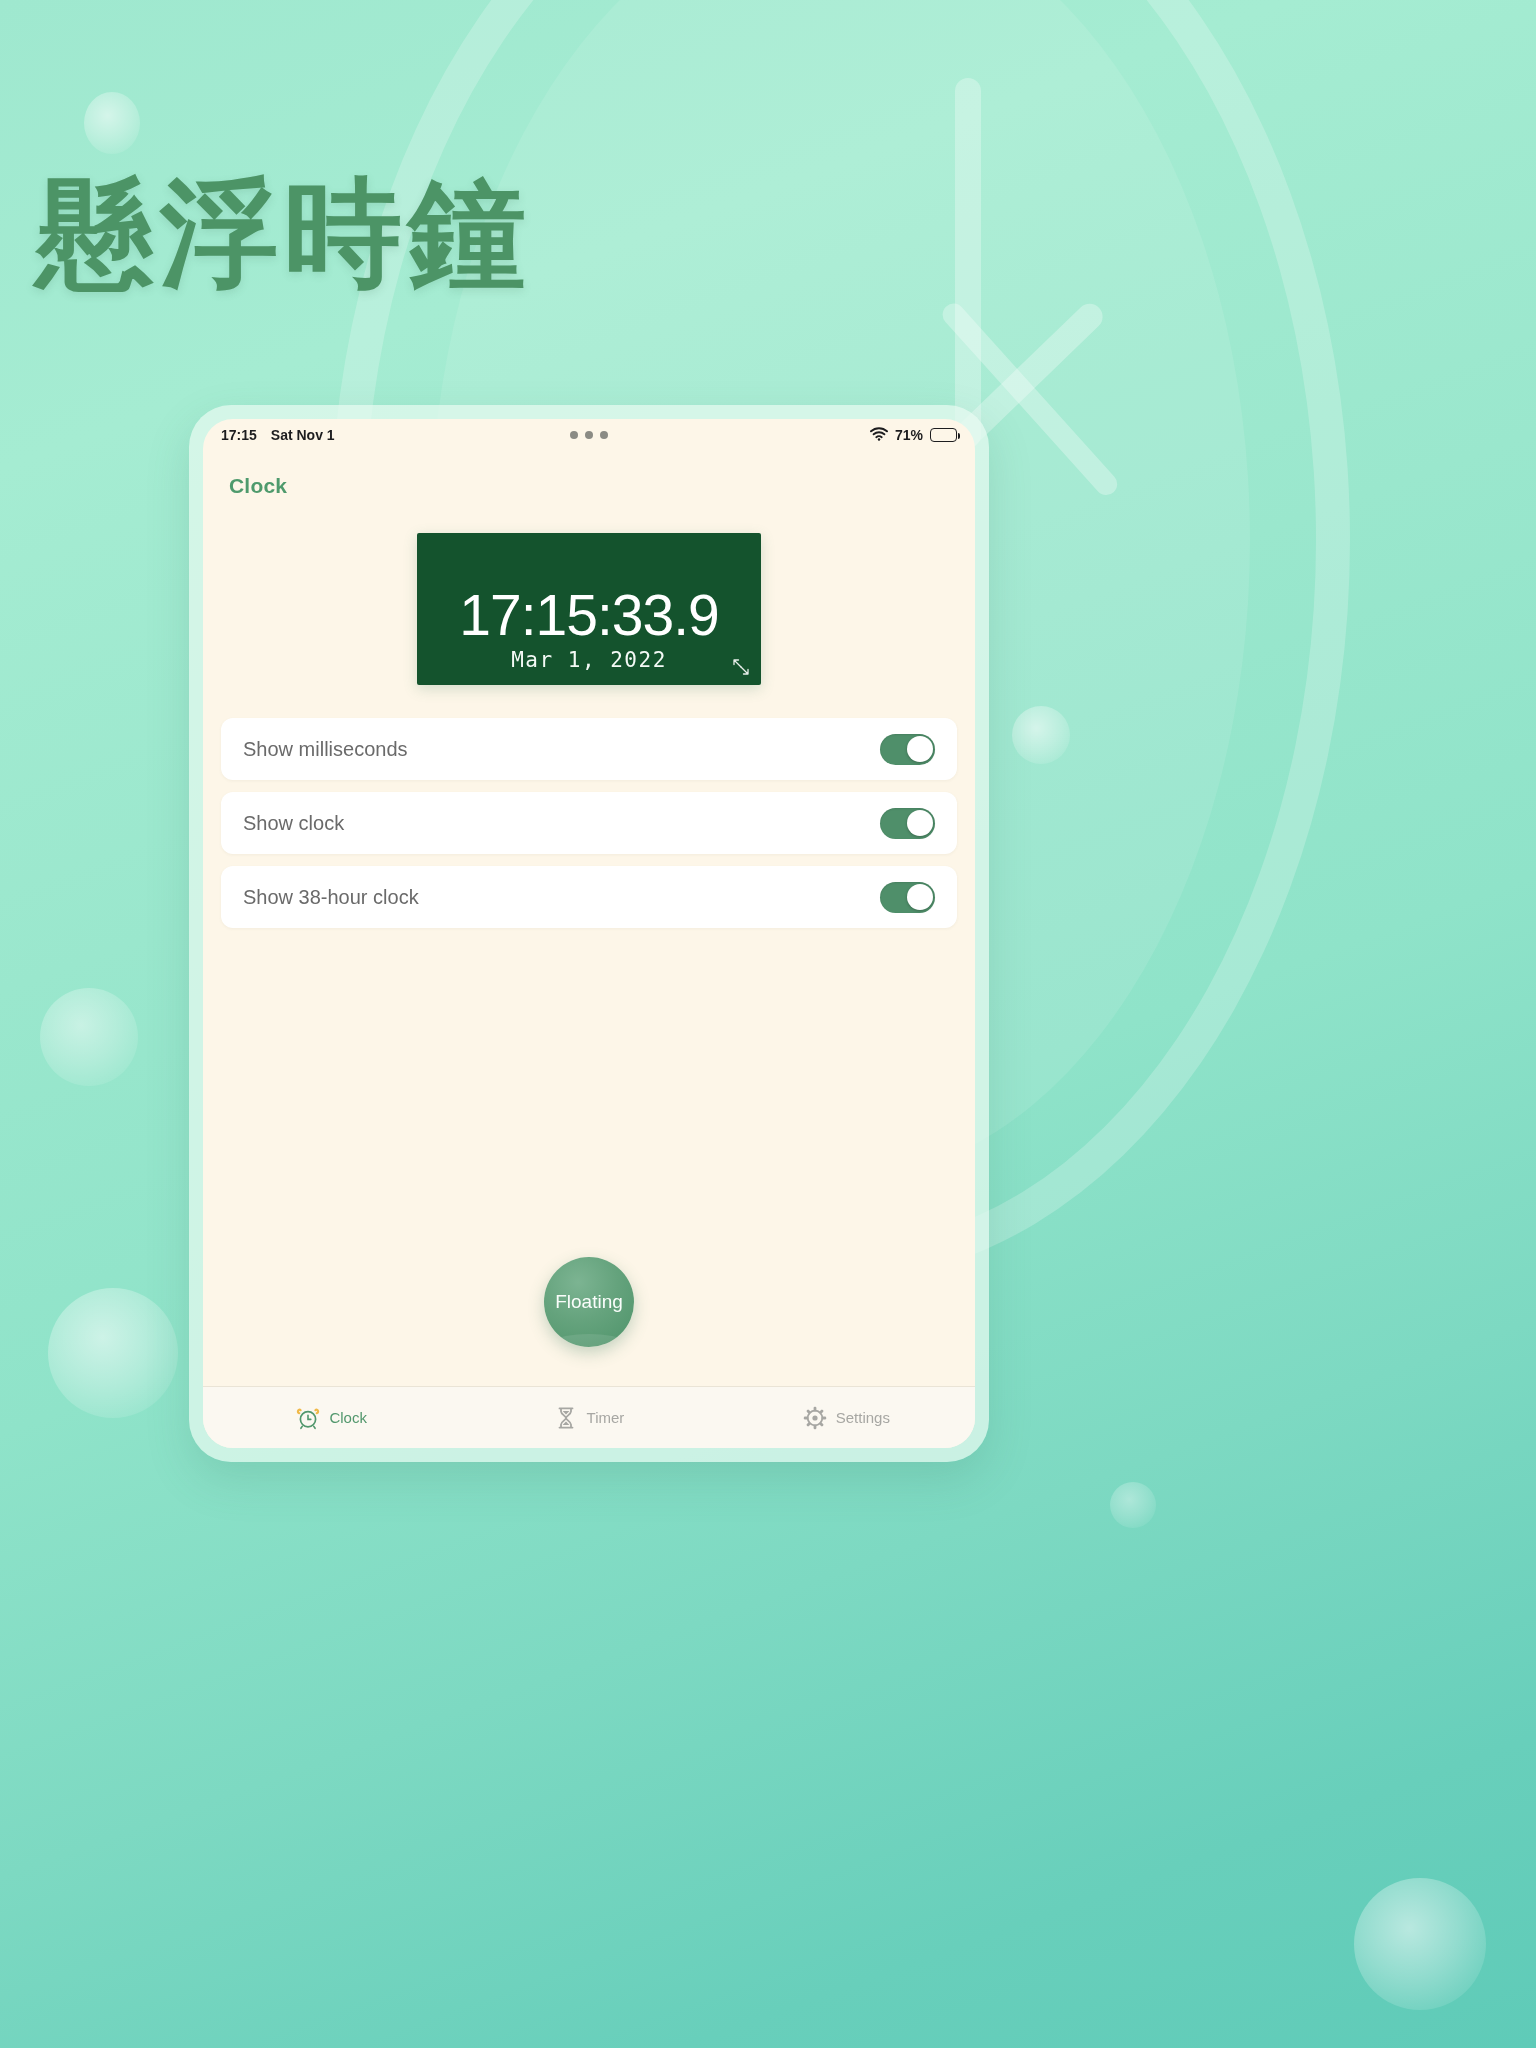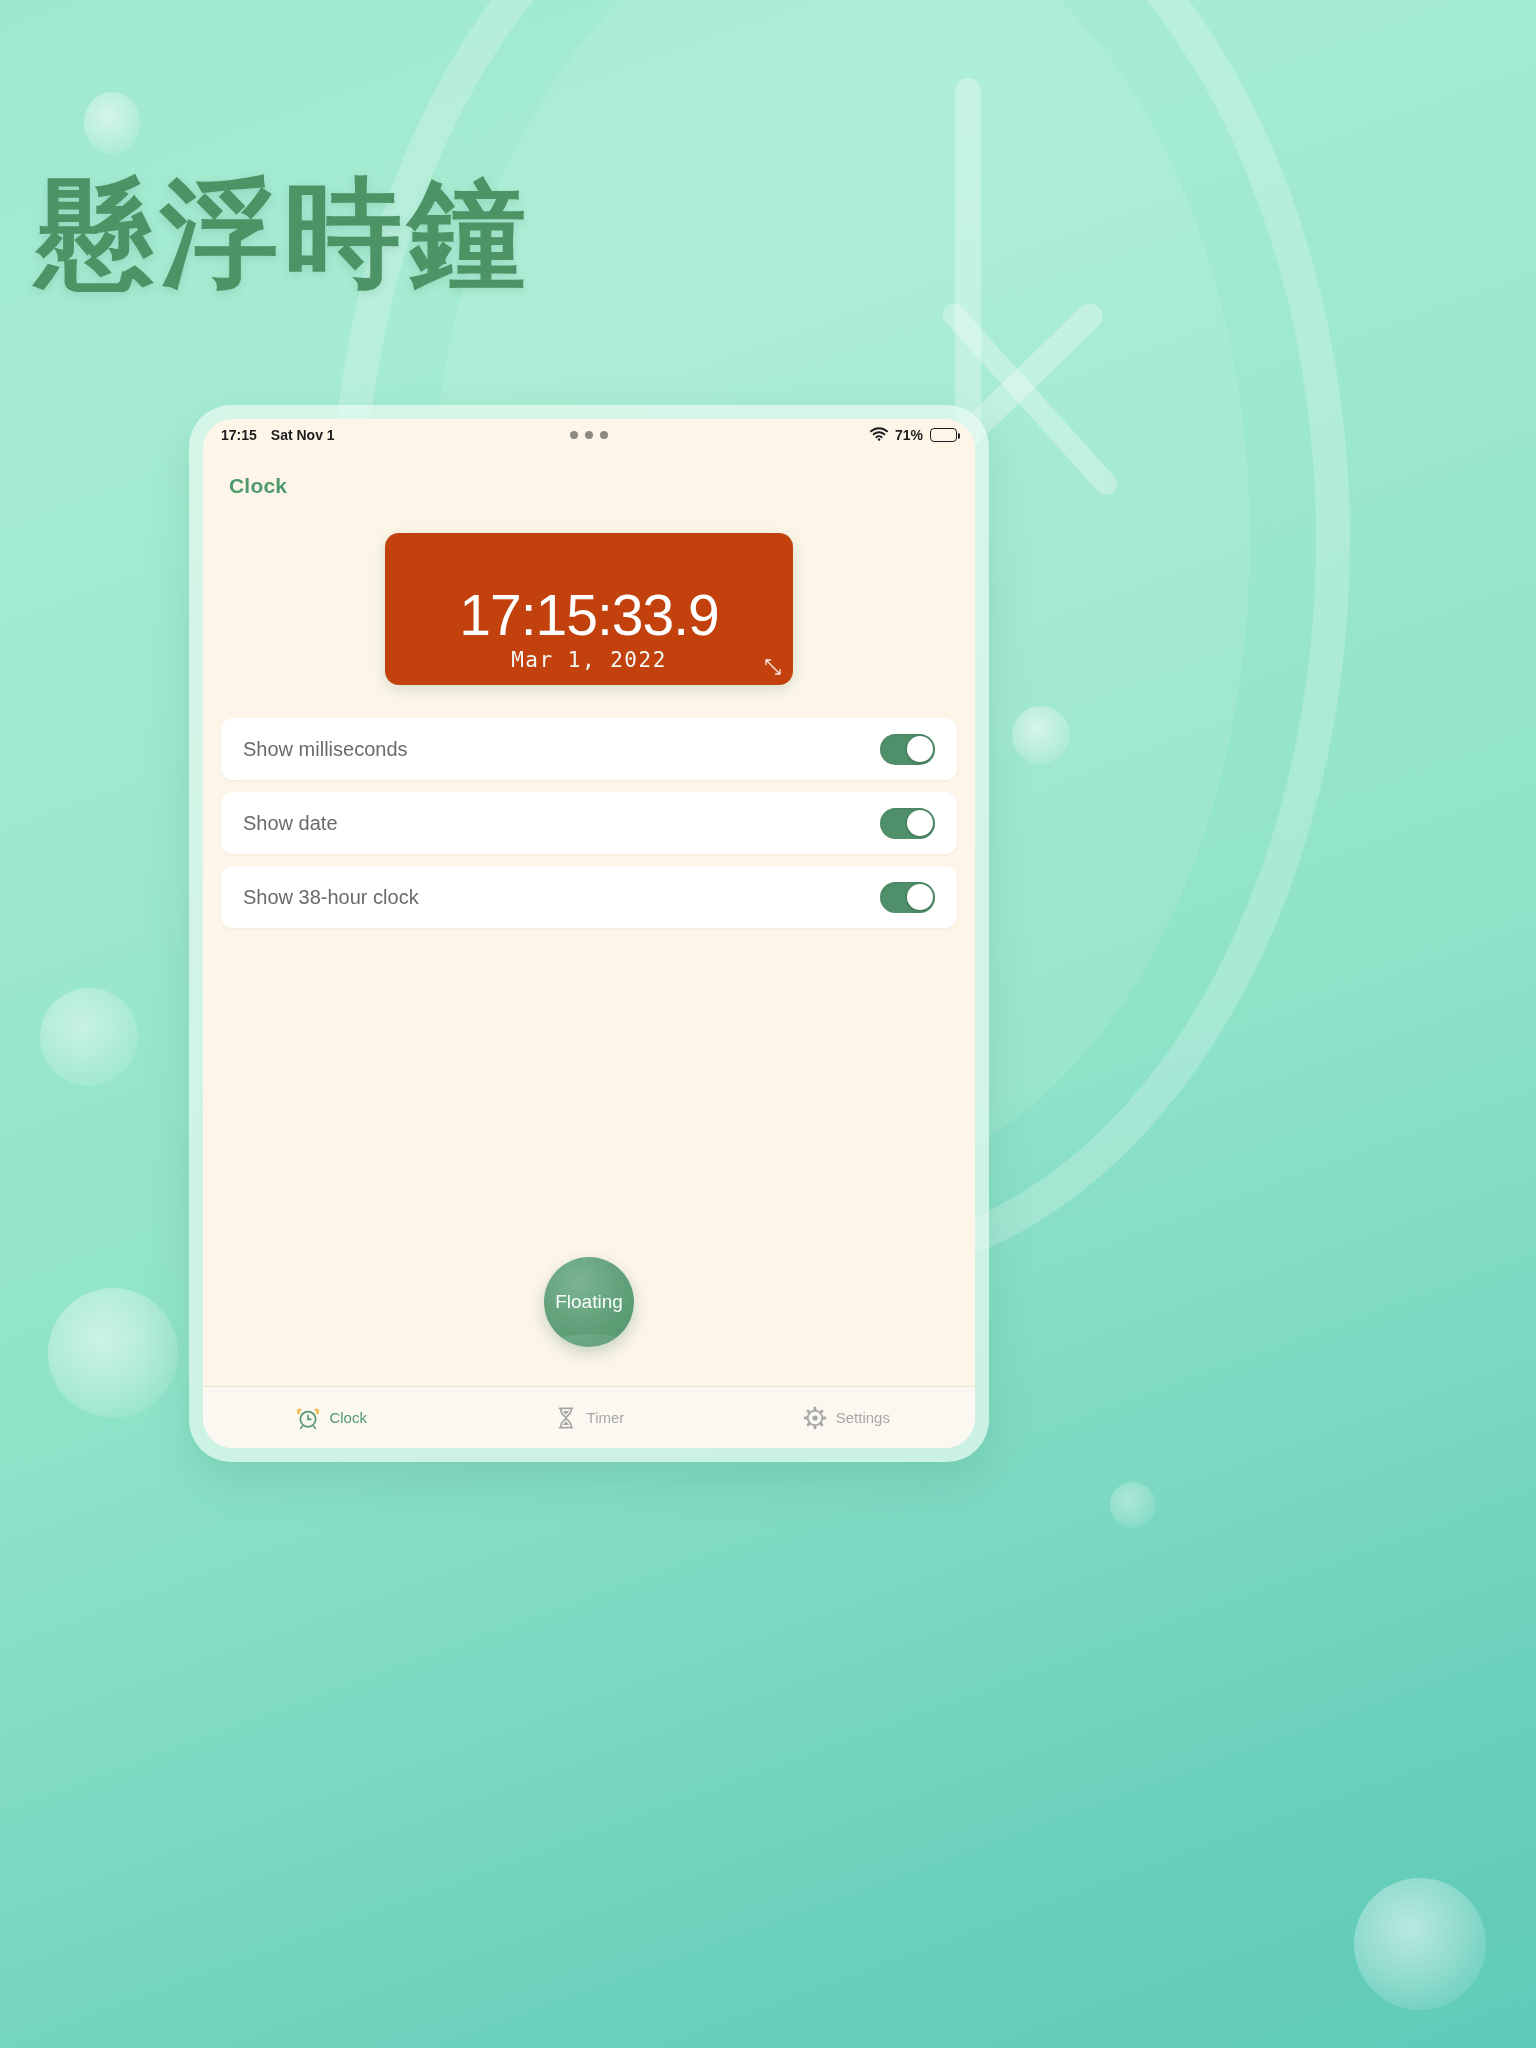--- a/index.html
+++ b/index.html
@@ -150,23 +150,23 @@
     color:#4e9a6c;
     letter-spacing:.2px;
   }
 
   
   #clock-card-wrap {
     display:flex; justify-content:center;
     padding:14px 0 16px 0;
   }
   #clock-card {
-    width:408px; height:152px;
-    background:#c2410c;
-    border-radius:14px;
+    width:344px; height:152px;
+    background:#14532d;
+    border-radius:2px;
     position:relative;
     display:flex; flex-direction:column;
     align-items:center; justify-content:flex-end;
     padding-bottom:13px;
     box-shadow:0 4px 14px rgba(70,130,100,0.22);
   }
   #clock-time {
     color:#ffffff;
     font-size:57px;
     font-weight:400;
@@ -332,21 +332,21 @@
       </div>
 
       <div id="settings-list">
           <div class="setting-row">
             <div class="setting-label">Show milliseconds</div>
             <div class="switch">
               <span class="knob"></span>
             </div>
           </div>
           <div class="setting-row">
-            <div class="setting-label">Show date</div>
+            <div class="setting-label">Show clock</div>
             <div class="switch">
               <span class="knob"></span>
             </div>
           </div>
           <div class="setting-row">
             <div class="setting-label">Show 38-hour clock</div>
             <div class="switch">
               <span class="knob"></span>
             </div>
           </div>

